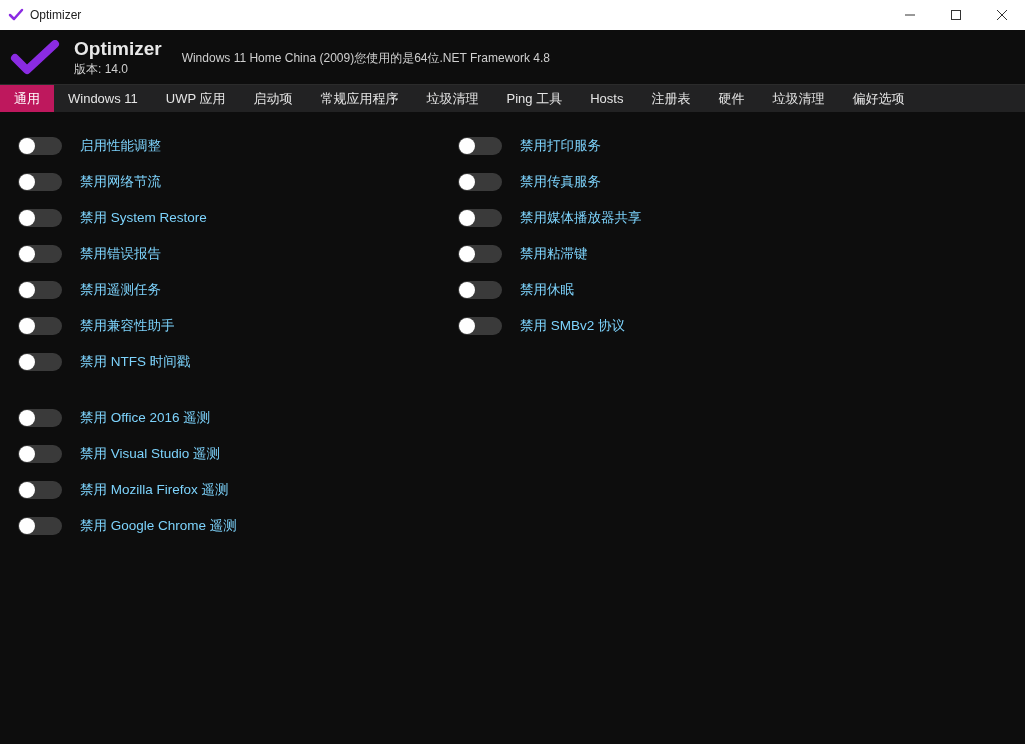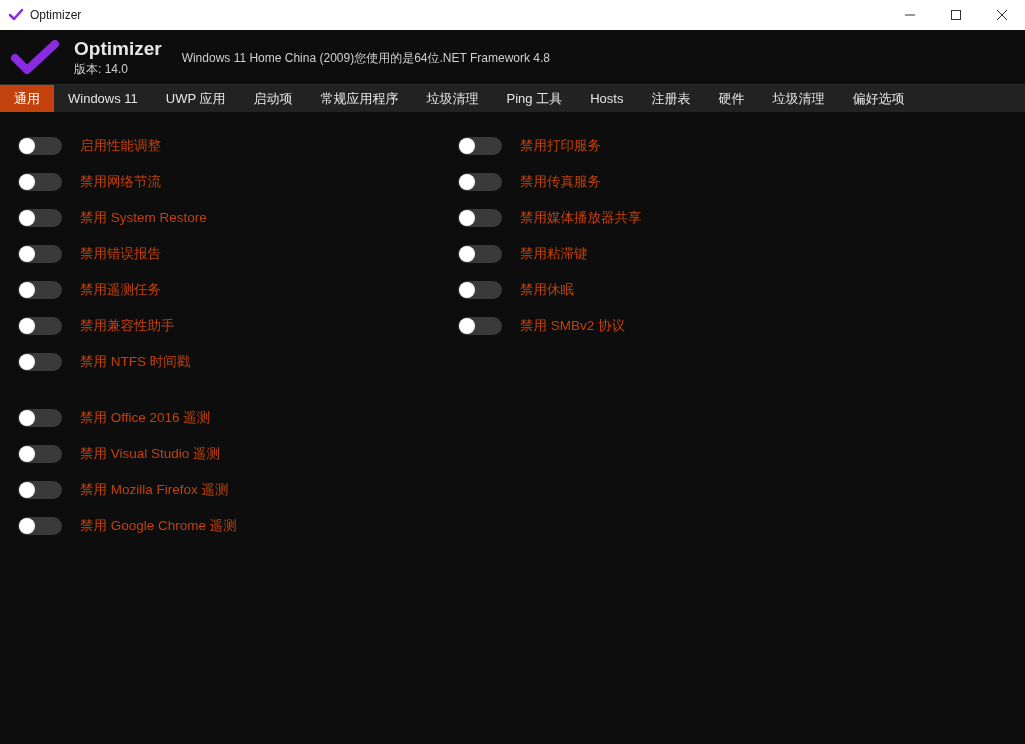--- a/index.html
+++ b/index.html
@@ -12,28 +12,28 @@
   .win-btn svg { stroke: #333; }
   .app-body { width: 1025px; height: 714px; background: #0d0d0d; display: flex; flex-direction: column; }
   .header { display: flex; align-items: center; padding: 8px 10px 6px 10px; gap: 14px; }
   .logo { width: 50px; height: 36px; display: flex; align-items: center; justify-content: center; }
   .header-col1 { display: flex; flex-direction: column; }
   .app-title { color: #e8e8e8; font-size: 19px; font-weight: 600; }
   .app-version { color: #cfcfcf; font-size: 12px; margin-top: 1px; }
   .header-col2 { display: flex; flex-direction: row; font-size: 12px; color: #cfcfcf; line-height: 1.35; margin-left: 6px; }
   .tabbar { height: 28px; background: #222223; display: flex; align-items: stretch; border-top: 1px solid #2b2b2b; }
   .tab { color: #e5e5e5; font-size: 13px; padding: 0 14px; display: flex; align-items: center; white-space: nowrap; cursor: default; }
-  .tab.active { background: #c2410c; color: #fff; font-weight: 500; }
+  .tab.active { background: #be185d; color: #fff; font-weight: 500; }
   .content { flex: 1; display: flex; padding: 16px 18px; gap: 0; overflow: hidden; }
   .column { width: 440px; display: flex; flex-direction: column; }
   .col-right { margin-left: 0; }
   .toggle-row { display: flex; align-items: center; height: 36px; }
   .toggle { width: 44px; height: 18px; border-radius: 10px; background: #3a3a3a; position: relative; flex-shrink: 0; }
   .toggle .knob { position: absolute; left: 1px; top: 1px; width: 16px; height: 16px; border-radius: 50%; background: #fff; }
-  .toggle-label { margin-left: 18px; color: #c2410c; font-size: 13.5px; }
+  .toggle-label { margin-left: 18px; color: #7dd3fc; font-size: 13.5px; }
   .group-gap { height: 20px; }
 </style>
 </head>
 <body>
 
 <div class="titlebar">
   <span class="tb-icon">
     <svg width="16" height="16" viewBox="0 0 16 16">
         <path d="M2 8 L6 12 L14 3" stroke="#8a2be2" stroke-width="2.5" fill="none" stroke-linecap="round" stroke-linejoin="round"></path>
       </svg>

